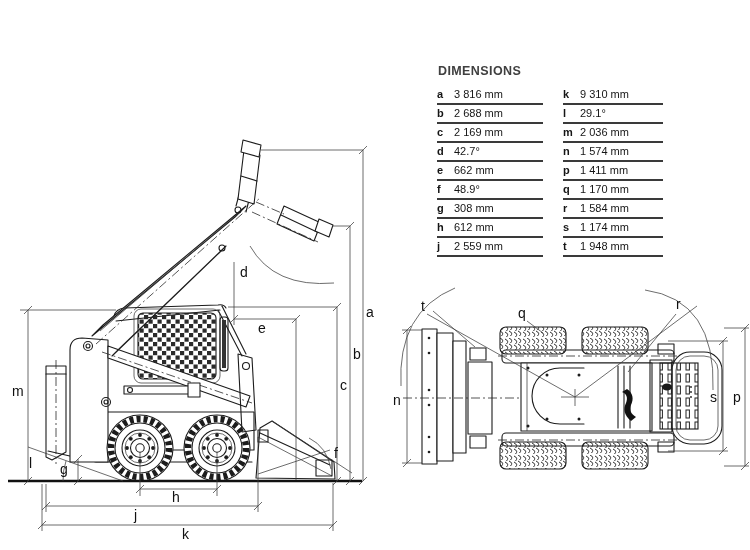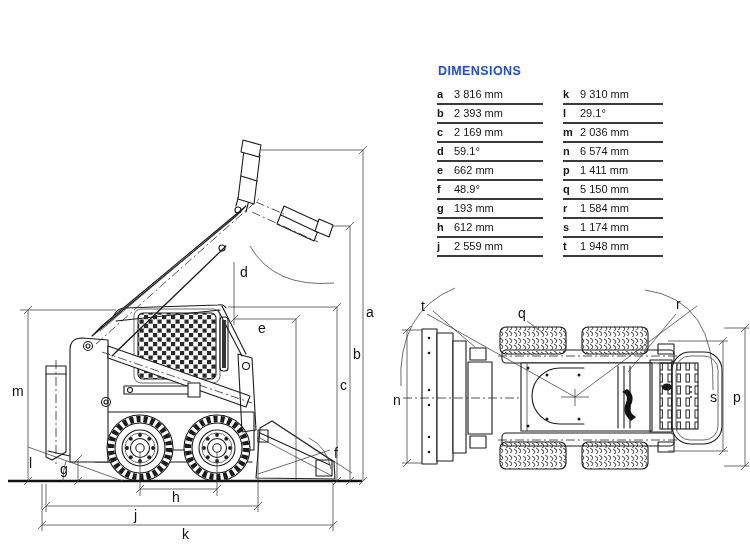--- a/index.html
+++ b/index.html
@@ -10,21 +10,21 @@
   
   .ln{stroke:#1c1c1c;stroke-width:1.1;fill:none;stroke-linejoin:round;stroke-linecap:round;}
   .lnw{stroke:#1c1c1c;stroke-width:1.1;fill:#fff;stroke-linejoin:round;}
   .th{stroke:#111;stroke-width:2.6;fill:none;}
   .thin{stroke:#3c3c3c;stroke-width:0.75;fill:none;}
   .dd{stroke:#2a2a2a;stroke-width:0.8;stroke-dasharray:9 3 2 3;fill:none;}
   .lbl{font-family:"Liberation Sans",sans-serif;font-size:14px;fill:#101010;}
 
   
   .dims{position:absolute;left:437px;top:64px;width:248px;}
-  .dims-title{font-size:12.5px;font-weight:700;letter-spacing:.4px;color:#1d4ed8;margin:0 0 8px 1px;}
+  .dims-title{font-size:12.5px;font-weight:700;letter-spacing:.4px;color:#404040;margin:0 0 8px 1px;}
   .dims-cols{display:flex;gap:20px;}
   .dims-col{flex:0 0 auto;}
   .dims-col.left{width:106px;}
   .dims-col.right{width:100px;}
   .dim-row{display:flex;align-items:baseline;height:15px;padding-top:2px;
            border-bottom:2px solid #3a3a3a;font-size:11px;color:#151515;}
   .dim-letter{font-weight:700;width:17px;flex:0 0 17px;}
   .dim-value{white-space:nowrap;text-align:right;}
 </style>
 </head>
@@ -355,41 +355,41 @@
 <div class="dims">
   <div class="dims-title">DIMENSIONS</div>
   <div class="dims-cols">
     <div class="dims-col left" id="dim-col-left">
           <div class="dim-row">
             <span class="dim-letter">a</span>
             <span class="dim-value">3 816 mm</span>
           </div>
           <div class="dim-row">
             <span class="dim-letter">b</span>
-            <span class="dim-value">2 393 mm</span>
+            <span class="dim-value">2 688 mm</span>
           </div>
           <div class="dim-row">
             <span class="dim-letter">c</span>
             <span class="dim-value">2 169 mm</span>
           </div>
           <div class="dim-row">
             <span class="dim-letter">d</span>
-            <span class="dim-value">59.1°</span>
+            <span class="dim-value">42.7°</span>
           </div>
           <div class="dim-row">
             <span class="dim-letter">e</span>
             <span class="dim-value">662 mm</span>
           </div>
           <div class="dim-row">
             <span class="dim-letter">f</span>
             <span class="dim-value">48.9°</span>
           </div>
           <div class="dim-row">
             <span class="dim-letter">g</span>
-            <span class="dim-value">193 mm</span>
+            <span class="dim-value">308 mm</span>
           </div>
           <div class="dim-row">
             <span class="dim-letter">h</span>
             <span class="dim-value">612 mm</span>
           </div>
           <div class="dim-row">
             <span class="dim-letter">j</span>
             <span class="dim-value">2 559 mm</span>
           </div>
         </div>
@@ -401,29 +401,29 @@
           <div class="dim-row">
             <span class="dim-letter">l</span>
             <span class="dim-value">29.1°</span>
           </div>
           <div class="dim-row">
             <span class="dim-letter">m</span>
             <span class="dim-value">2 036 mm</span>
           </div>
           <div class="dim-row">
             <span class="dim-letter">n</span>
-            <span class="dim-value">6 574 mm</span>
+            <span class="dim-value">1 574 mm</span>
           </div>
           <div class="dim-row">
             <span class="dim-letter">p</span>
             <span class="dim-value">1 411 mm</span>
           </div>
           <div class="dim-row">
             <span class="dim-letter">q</span>
-            <span class="dim-value">5 150 mm</span>
+            <span class="dim-value">1 170 mm</span>
           </div>
           <div class="dim-row">
             <span class="dim-letter">r</span>
             <span class="dim-value">1 584 mm</span>
           </div>
           <div class="dim-row">
             <span class="dim-letter">s</span>
             <span class="dim-value">1 174 mm</span>
           </div>
           <div class="dim-row">

